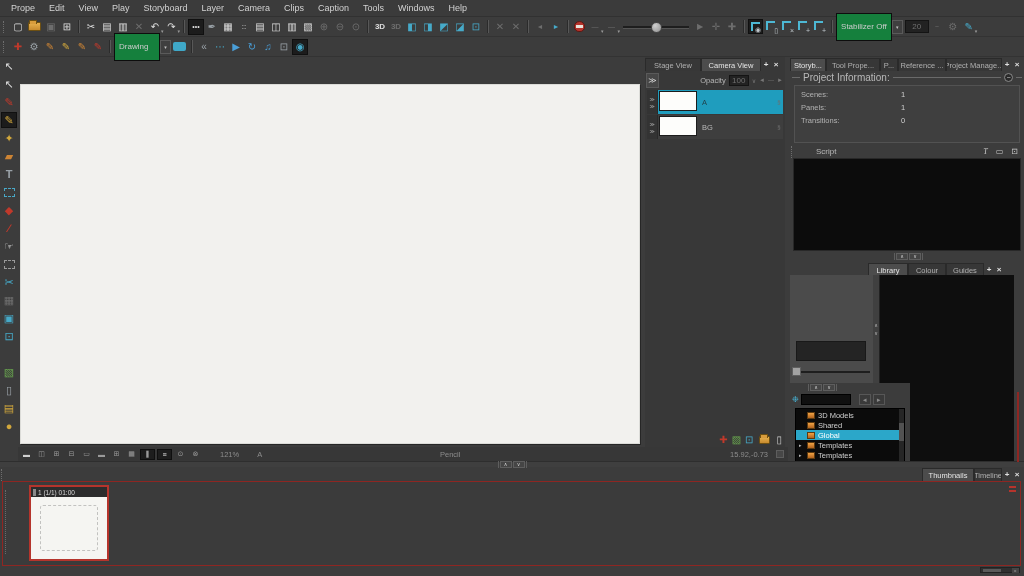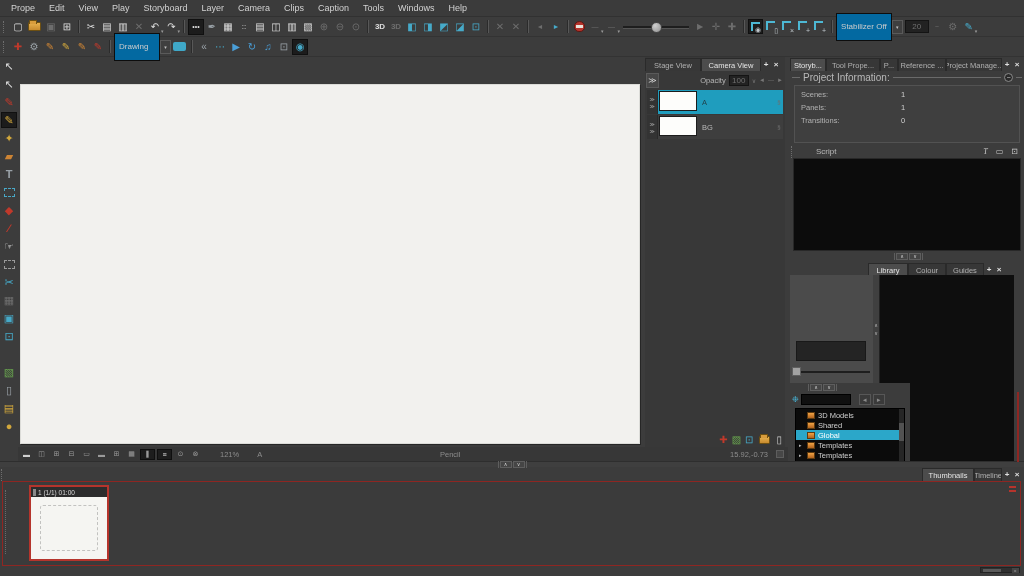--- a/index.html
+++ b/index.html
@@ -25,21 +25,21 @@
   .c-white{color:#dedede}.c-dim{color:#6d6d6d}.c-teal{color:#46aac9}.c-blue{color:#4a9fd8}
   .c-red{color:#c0392b}.c-yellow{color:#d2a83c}.c-orange{color:#cd8434}.c-green{color:#6aa84f}
   .f8{font-size:8px}.f7{font-size:7px}.f12{font-size:12px}.bold{font-weight:bold}
   .folder{width:13px;height:9px;background:linear-gradient(#e8b14e,#c78a2e);border:1px solid #6e5012;
           border-radius:1px;position:relative;margin:0 2px}
   .folder:before{content:"";position:absolute;top:-3px;left:0;width:6px;height:3px;
           background:#d89c3c;border:1px solid #6e5012;border-bottom:none;border-radius:1px 1px 0 0}
   .pot{width:11px;height:11px;border-radius:50% 50% 45% 45%;background:#b5342c;border:1px solid #5d1712;
        position:relative;margin:0 2px}
   .pot:before{content:"";position:absolute;left:1px;right:1px;top:3px;height:3px;background:#e8e4da}
-  .dd{height:28px;background:#0369a1;border:1px solid #0d0d0d;color:#cccccc;font-size:8px;
+  .dd{height:28px;background:#15803d;border:1px solid #0d0d0d;color:#cccccc;font-size:8px;
       display:flex;align-items:center;padding:7px 4px;white-space:nowrap}
   .dd-btn{width:11px;height:14px;background:#3f3f3f;border:1px solid #5a5a5a;font-size:5px;color:#c0c0c0;
       display:flex;align-items:center;justify-content:center}
   .valbox{height:13px;background:#222;border:1px solid #141414;color:#707070;font-size:8px;
       display:flex;align-items:center;justify-content:center}
   .slider{width:66px;height:14px;position:relative;margin:0 3px}
   .slider .track{position:absolute;left:0;right:0;top:6px;height:3px;background:#1e1e1e;border-bottom:1px solid #555}
   .slider .thumb{position:absolute;left:28px;top:2px;width:11px;height:11px;border-radius:50%;
       background:radial-gradient(circle at 35% 30%,#cfcfcf,#8f8f8f);border:1px solid #4a4a4a}
   .pe{width:15px;height:15px;position:relative;margin-right:1px}

